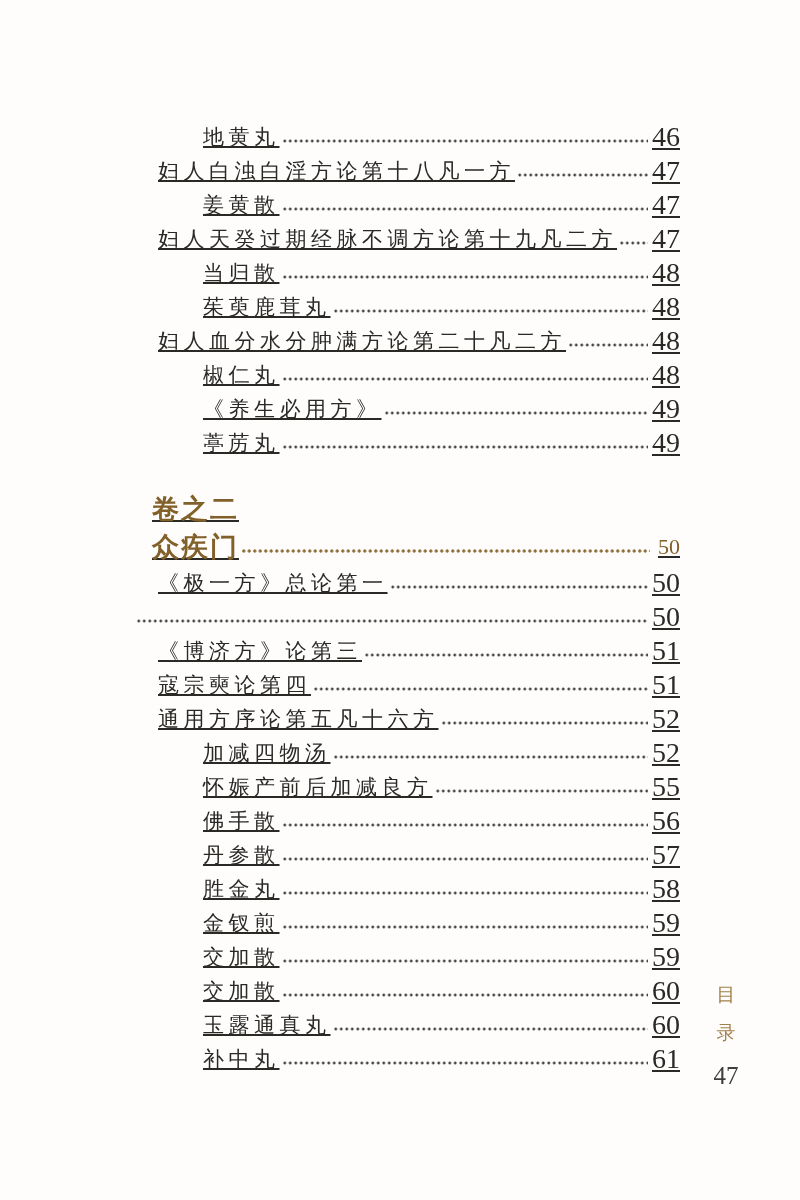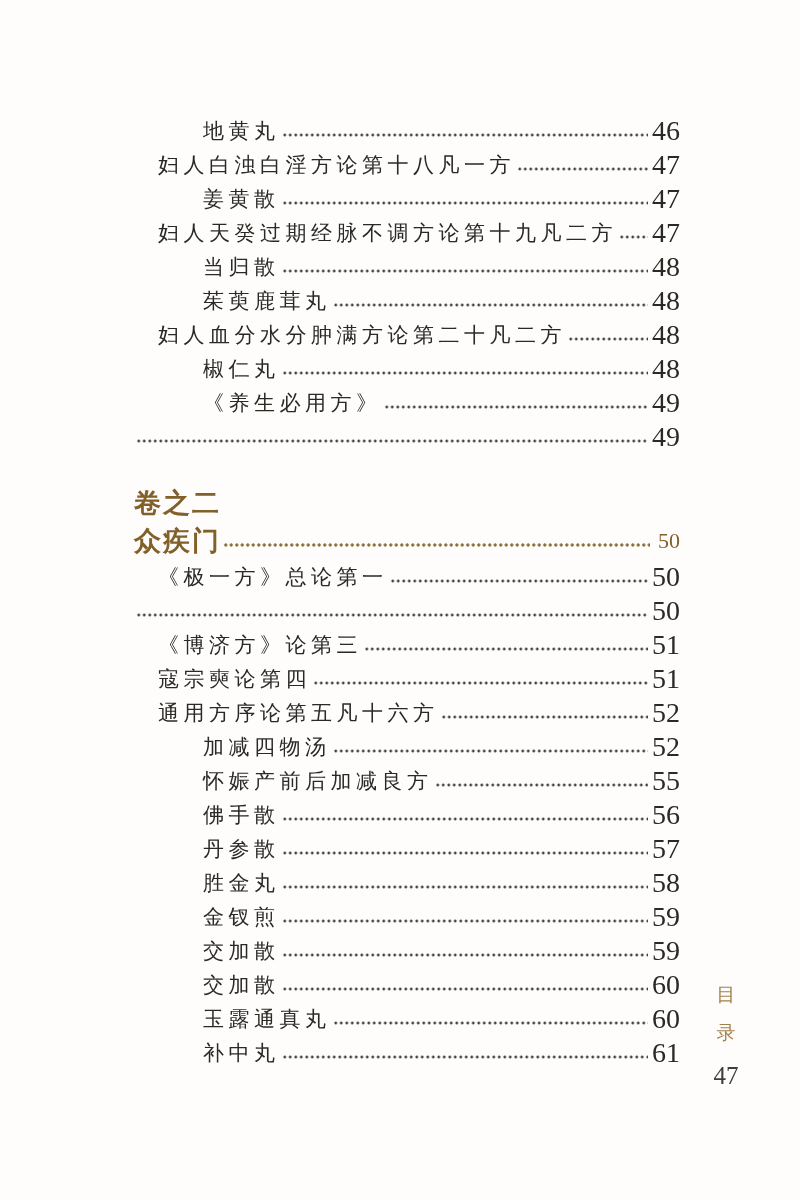--- a/index.html
+++ b/index.html
@@ -13,22 +13,23 @@
     height: 1200px;
     margin: 0 auto;
     background: var(--page-bg, #fefdfc);
     overflow: hidden;
     font-family: "Liberation Serif", "DejaVu Serif", serif;
     color: var(--text, #2b2926);
   }
   .toc {
     position: absolute;
     left: 134px;
-    top: 114px;
+    top: 120px;
     width: 546px;
+    text-decoration: underline;
   }
   .row {
     display: flex;
     align-items: center;
     height: 34px;
   }
   .row .title {
     font-size: 21px;
     letter-spacing: 4.5px;
     white-space: nowrap;
@@ -48,21 +49,21 @@
     background-position: 0 18.3px;
   }
   .pagenum {
     font-size: 28px;
     min-width: 26px;
     text-align: right;
     flex: 0 0 auto;
     white-space: nowrap;
   }
   
-  .chapter { margin-top: 30px; }
+  .chapter { margin-top: 30px; margin-left: 18px; }
   .ch-line1 {
     height: 38px;
     display: flex;
     align-items: center;
   }
   .ch-heading {
     font-size: 27px;
     font-weight: bold;
     letter-spacing: 2px;
     color: var(--heading-brown, #82602a);
@@ -150,20 +151,21 @@
     <span class="title">椒仁丸</span>
     <span class="leader"></span>
     <span class="pagenum">48</span>
   </div>
         <div class="row sub">
     <span class="title">《养生必用方》</span>
     <span class="leader"></span>
     <span class="pagenum">49</span>
   </div>
         <div class="row sub">
+    <span class="title">葶苈丸</span>
     <span class="leader"></span>
     <span class="pagenum">49</span>
   </div>
       </div>
 
     <div class="chapter">
       <div class="ch-line1">
         <span class="ch-heading">卷之二</span>
       </div>
       <div class="row ch-line2">

